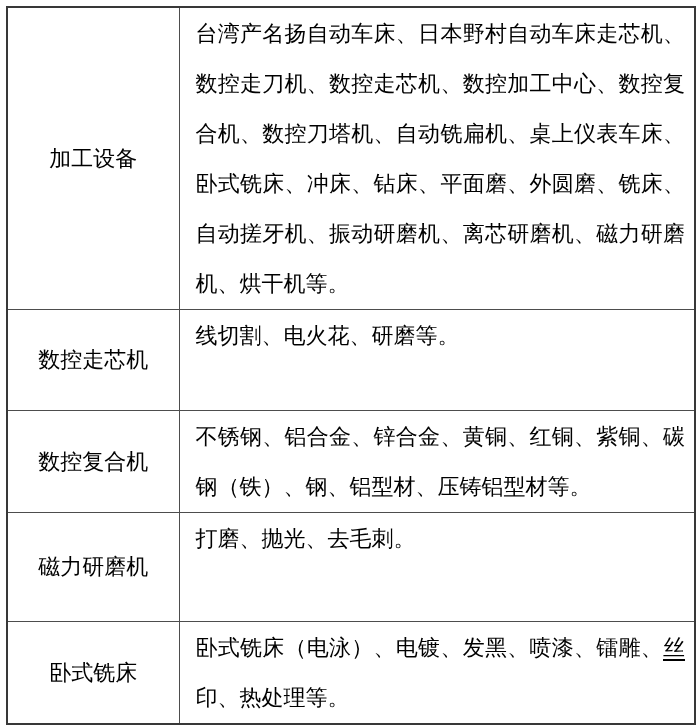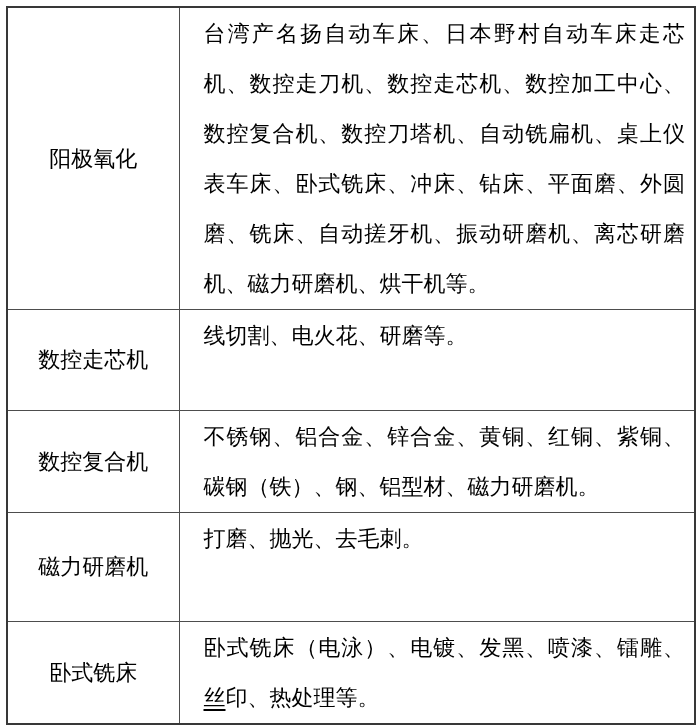--- a/index.html
+++ b/index.html
@@ -30,21 +30,21 @@
   td.label-cell {
     text-align: center;
     vertical-align: middle;
     font-size: 22px;
   }
   td.content-cell {
     vertical-align: top;
     text-align: justify;
     font-size: 22px;
     line-height: 50px;
-    padding: 1px 9px 0 24px;
+    padding: 1px 9px 0 16px;
   }
   tr.row-1 { height: 302px; }
   tr.row-2 { height: 101px; }
   tr.row-3 { height: 102px; }
   tr.row-4 { height: 109px; }
   tr.row-5 { height: 99px; }
   .underlined {
     text-decoration: underline;
     text-underline-offset: 4px;
   }
@@ -52,30 +52,30 @@
 </head>
 <body>
 
 <table class="cap-table">
   <colgroup>
     <col class="col-label">
     <col>
   </colgroup>
   <tbody>
     <tr class="row-1">
-      <td class="label-cell"><span>阳极氧化</span></td>
+      <td class="label-cell"><span>加工设备</span></td>
       <td class="content-cell"><span>台湾产名扬自动车床、日本野村自动车床走芯机、数控走刀机、数控走芯机、数控加工中心、数控复合机、数控刀塔机、自动铣扁机、桌上仪表车床、卧式铣床、冲床、钻床、平面磨、外圆磨、铣床、自动搓牙机、振动研磨机、离芯研磨机、磁力研磨机、烘干机等。</span></td>
     </tr>
     <tr class="row-2">
       <td class="label-cell"><span>数控走芯机</span></td>
       <td class="content-cell"><span>线切割、电火花、研磨等。</span></td>
     </tr>
     <tr class="row-3">
       <td class="label-cell"><span>数控复合机</span></td>
-      <td class="content-cell"><span>不锈钢、铝合金、锌合金、黄铜、红铜、紫铜、碳钢（铁）、钢、铝型材、磁力研磨机。</span></td>
+      <td class="content-cell"><span>不锈钢、铝合金、锌合金、黄铜、红铜、紫铜、碳钢（铁）、钢、铝型材、压铸铝型材等。</span></td>
     </tr>
     <tr class="row-4">
       <td class="label-cell"><span>磁力研磨机</span></td>
       <td class="content-cell"><span>打磨、抛光、去毛刺。</span></td>
     </tr>
     <tr class="row-5">
       <td class="label-cell"><span>卧式铣床</span></td>
       <td class="content-cell"><span>卧式铣床（电泳）、电镀、发黑、喷漆、镭雕、</span><span class="underlined">丝</span><span>印、热处理等。</span></td>
     </tr>
   </tbody>

